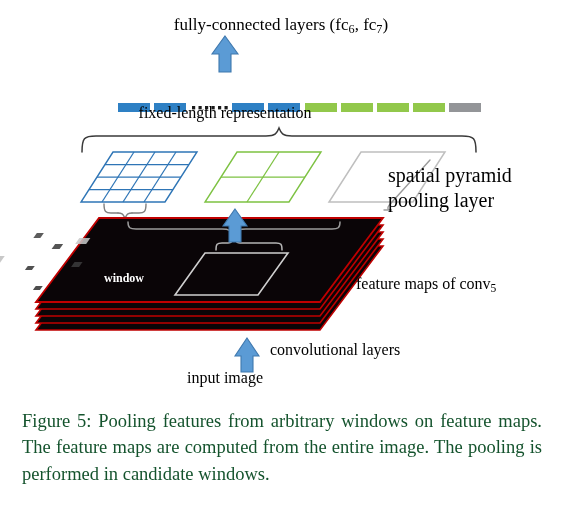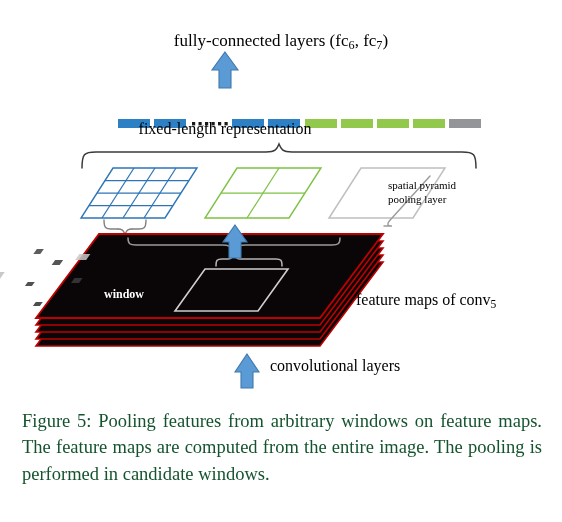--- a/index.html
+++ b/index.html
@@ -20,21 +20,21 @@
     position: absolute;
     left: 0; top: 0;
     width: 562px;
     height: 522px;
   }
 
   
   #diagram {
     position: absolute;
     left: 0;
-    top: 16px;
+    top: 0;
     width: 456px;
     height: 400px;
     text-decoration: underline;
   }
   #diagram svg {
     position: absolute;
     left: 0;
     top: 0;
   }
 
@@ -54,21 +54,21 @@
   }
   #label-fixedlen {
     left: 0; top: 72px;
     width: 450px;
     text-align: center;
     font-size: 16px;
     margin-top: 33px;
   }
   #label-spp {
     left: 388px; top: 163px;
-    font-size: 11px;
+    font-size: 20px;
     line-height: 1.25;
     white-space: normal;
     width: 172px;
   }
   #label-featmaps {
     left: 356px; top: 264px;
     font-size: 16px;
     margin-top: 12px;
   }
   #label-window {
@@ -271,18 +271,19 @@
     </div>
 
     <div class="lbl" id="label-featmaps">
       <span>feature maps of conv</span><span class="sub">5</span>
     </div>
 
     <div class="lbl" id="label-window">window</div>
 
     <div class="lbl" id="label-conv">convolutional layers</div>
 
+    <div class="lbl" id="label-input">input image</div>
 
   </div>
 
   <div id="caption">Figure 5: Pooling features from arbitrary windows on feature maps. The feature maps are computed from the entire image. The pooling is performed in candidate windows.</div>
 
 </div>
 
 </body></html>

